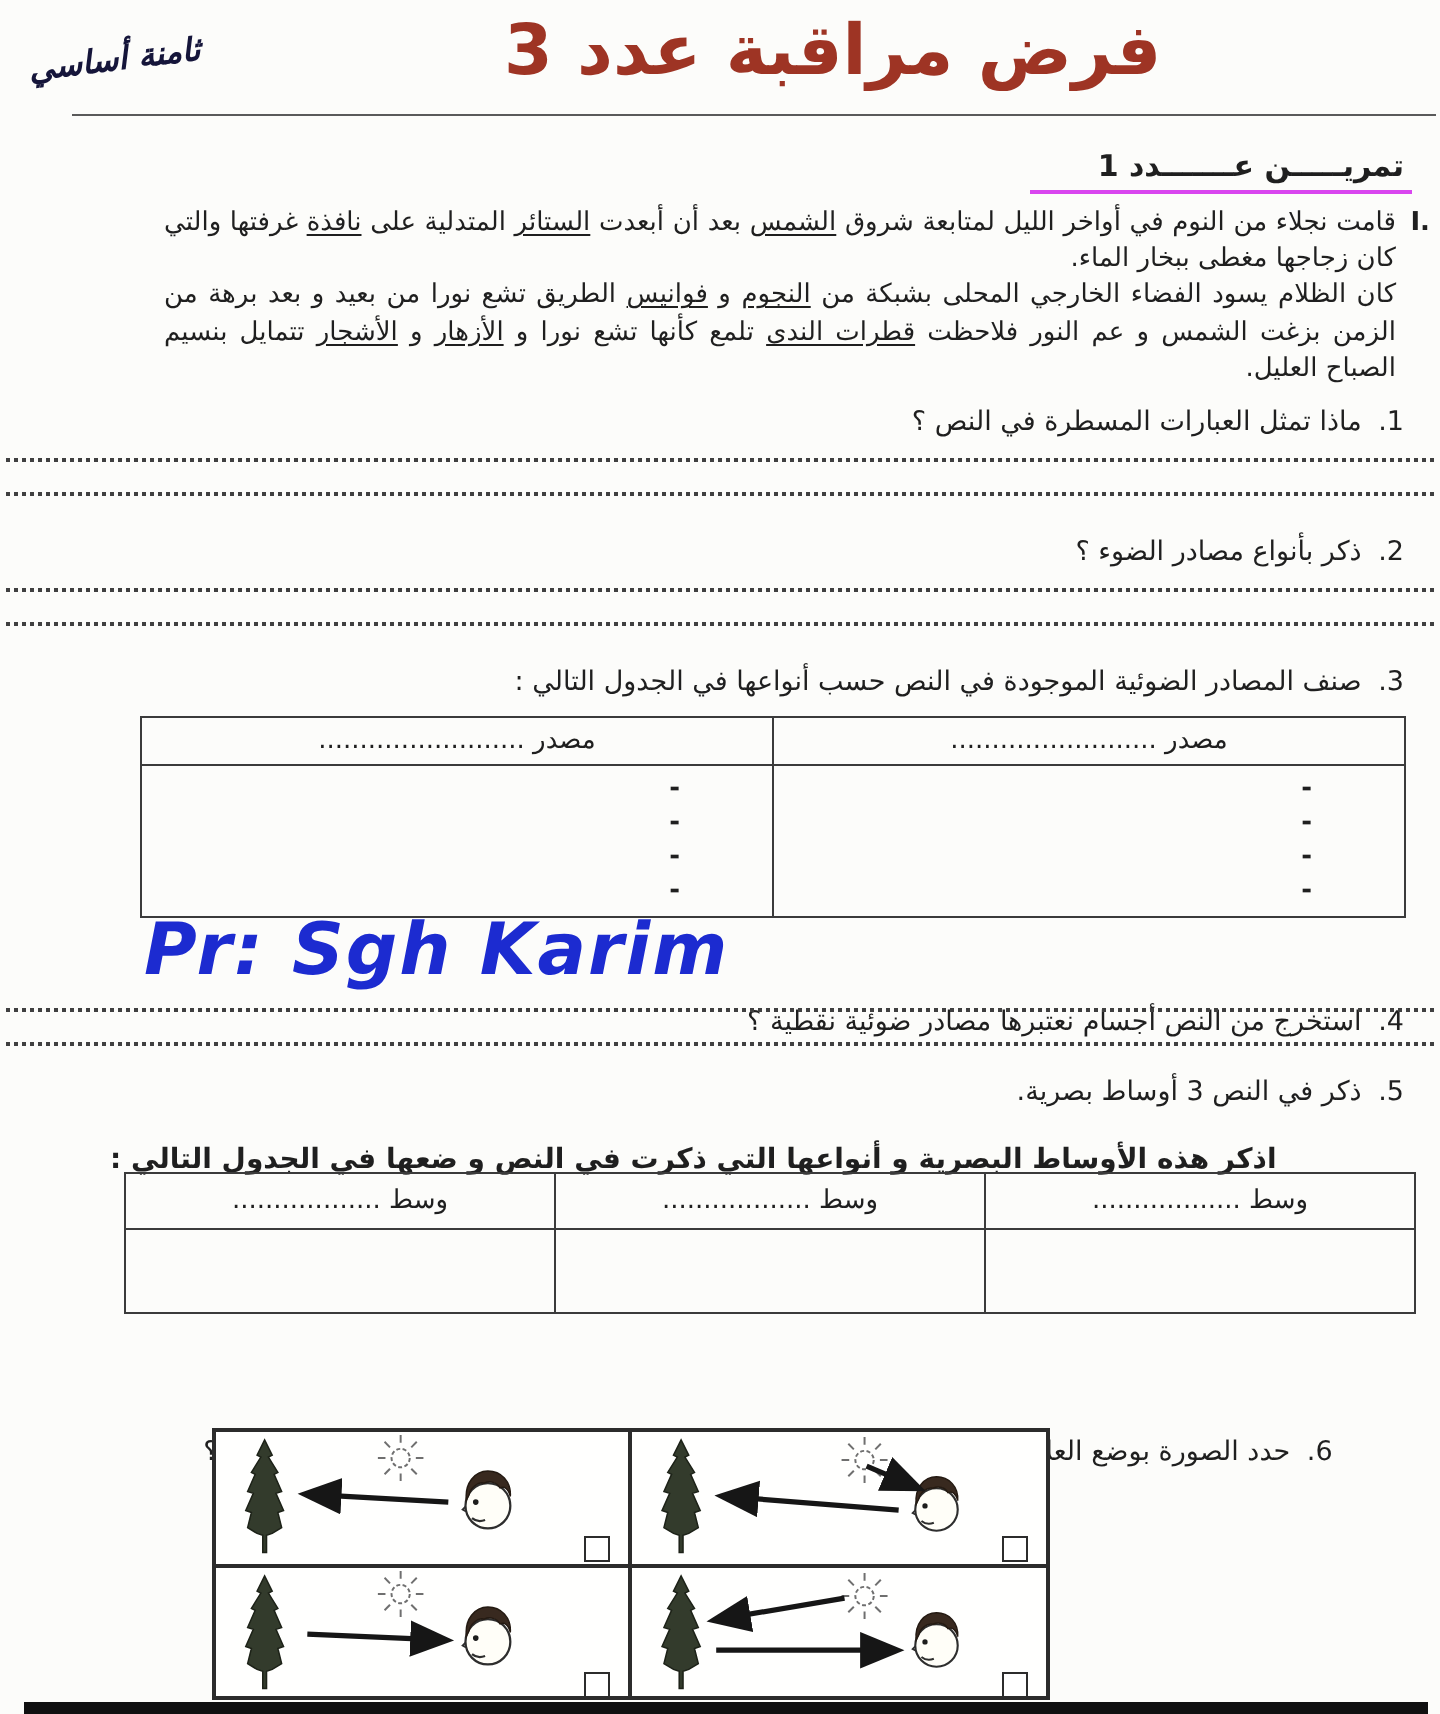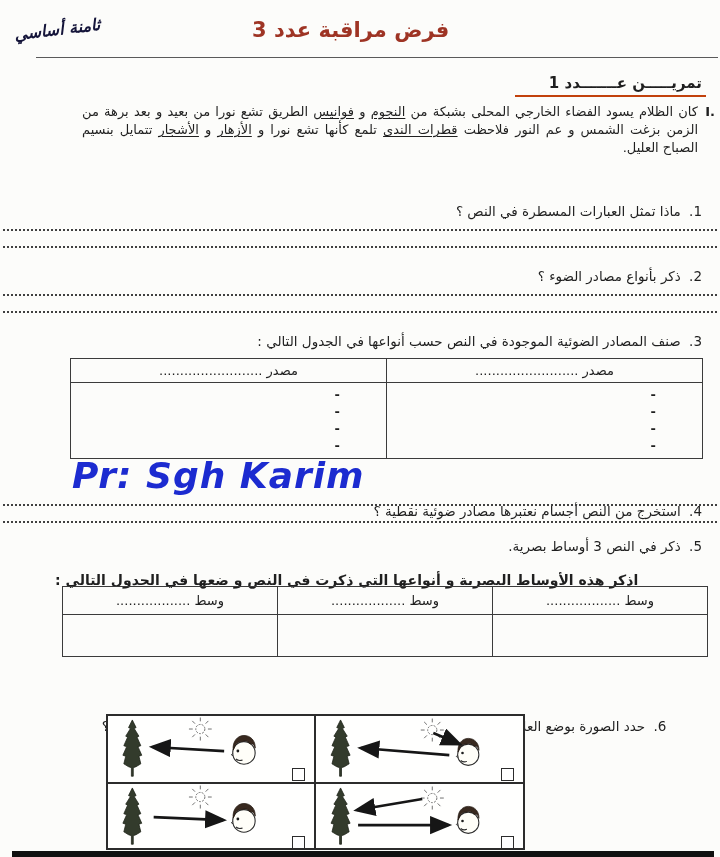--- a/index.html
+++ b/index.html
@@ -8,24 +8,24 @@
     background: var(--paper, #fcfcfa);
     font-family: "DejaVu Sans", sans-serif;
     color: var(--ink, #1f1f1f);
     position: relative;
     overflow: hidden;
   }
   .abs { position:absolute; }
 
   .grade { left:14px; top:20px; transform:rotate(-7deg); font-weight:bold; font-style:italic;
            font-size:16px; color:#15153a; }
-  .title { left:252px; top:18px; font-size:21px; font-weight:bold; color:var(--title,#9e3424); direction:rtl; }
+  .title { left:252px; top:6px; font-size:35px; font-weight:bold; color:var(--title,#9e3424); direction:rtl; }
   .hrule { left:36px; right:2px; top:57px; border-top:1.6px solid #5a5a5a; height:0; }
   .exercise { right:14px; top:74px; direction:rtl; font-weight:bold; font-size:15px;
-              border-bottom:2px solid #c2410c; padding:0 4px 3px 34px; }
+              border-bottom:2px solid #d946ef; padding:0 4px 3px 34px; }
   .numeral { right:5px; top:104px; font-weight:bold; font-size:13px; }
   .intro { right:22px; top:103px; width:616px; direction:rtl; text-align:justify;
            font-size:13px; line-height:1.4; }
   .u { text-decoration:underline; text-underline-offset:2px; }
 
   .qline { position:absolute; right:18px; direction:rtl; font-size:13.5px; font-weight:normal; }
   .qnum  { padding-left:4px; }
   .dotline { position:absolute; left:3px; right:3px; border-bottom:2.5px dotted #404040; height:0; }
 
   #q1 { top:203px; }  #dot1a { top:229px; } #dot1b { top:246px; }
@@ -96,20 +96,21 @@
   </defs>
 </svg>
 
 <div class="abs grade">ثامنة أساسي</div>
 <h1 class="abs title">فرض مراقبة عدد 3</h1>
 <div class="abs hrule"></div>
 <div class="abs exercise">تمريـــــن عـــــــدد 1</div>
 <div class="abs numeral">I.</div>
 
 <div class="abs intro">
+  <div><span>قامت نجلاء من النوم في أواخر الليل لمتابعة شروق </span><span class="u">الشمس</span><span> بعد أن أبعدت </span><span class="u">الستائر</span><span> المتدلية على </span><span class="u">نافذة</span><span> غرفتها والتي كان زجاجها مغطى ببخار الماء.</span></div>
   <div><span>كان الظلام يسود الفضاء الخارجي المحلى بشبكة من </span><span class="u">النجوم</span><span> و </span><span class="u">فوانيس</span><span> الطريق تشع نورا من بعيد و بعد برهة من الزمن بزغت الشمس و عم النور فلاحظت </span><span class="u">قطرات الندى</span><span> تلمع كأنها تشع نورا و </span><span class="u">الأزهار</span><span> و </span><span class="u">الأشجار</span><span> تتمايل بنسيم الصباح العليل.</span></div>
 </div>
 
 <div id="q1" class="qline">
   <span class="qnum">1.</span>
   <span>ماذا تمثل العبارات المسطرة في النص ؟</span>
 </div>
 <div id="dot1a" class="dotline"></div>
 <div id="dot1b" class="dotline"></div>
 

